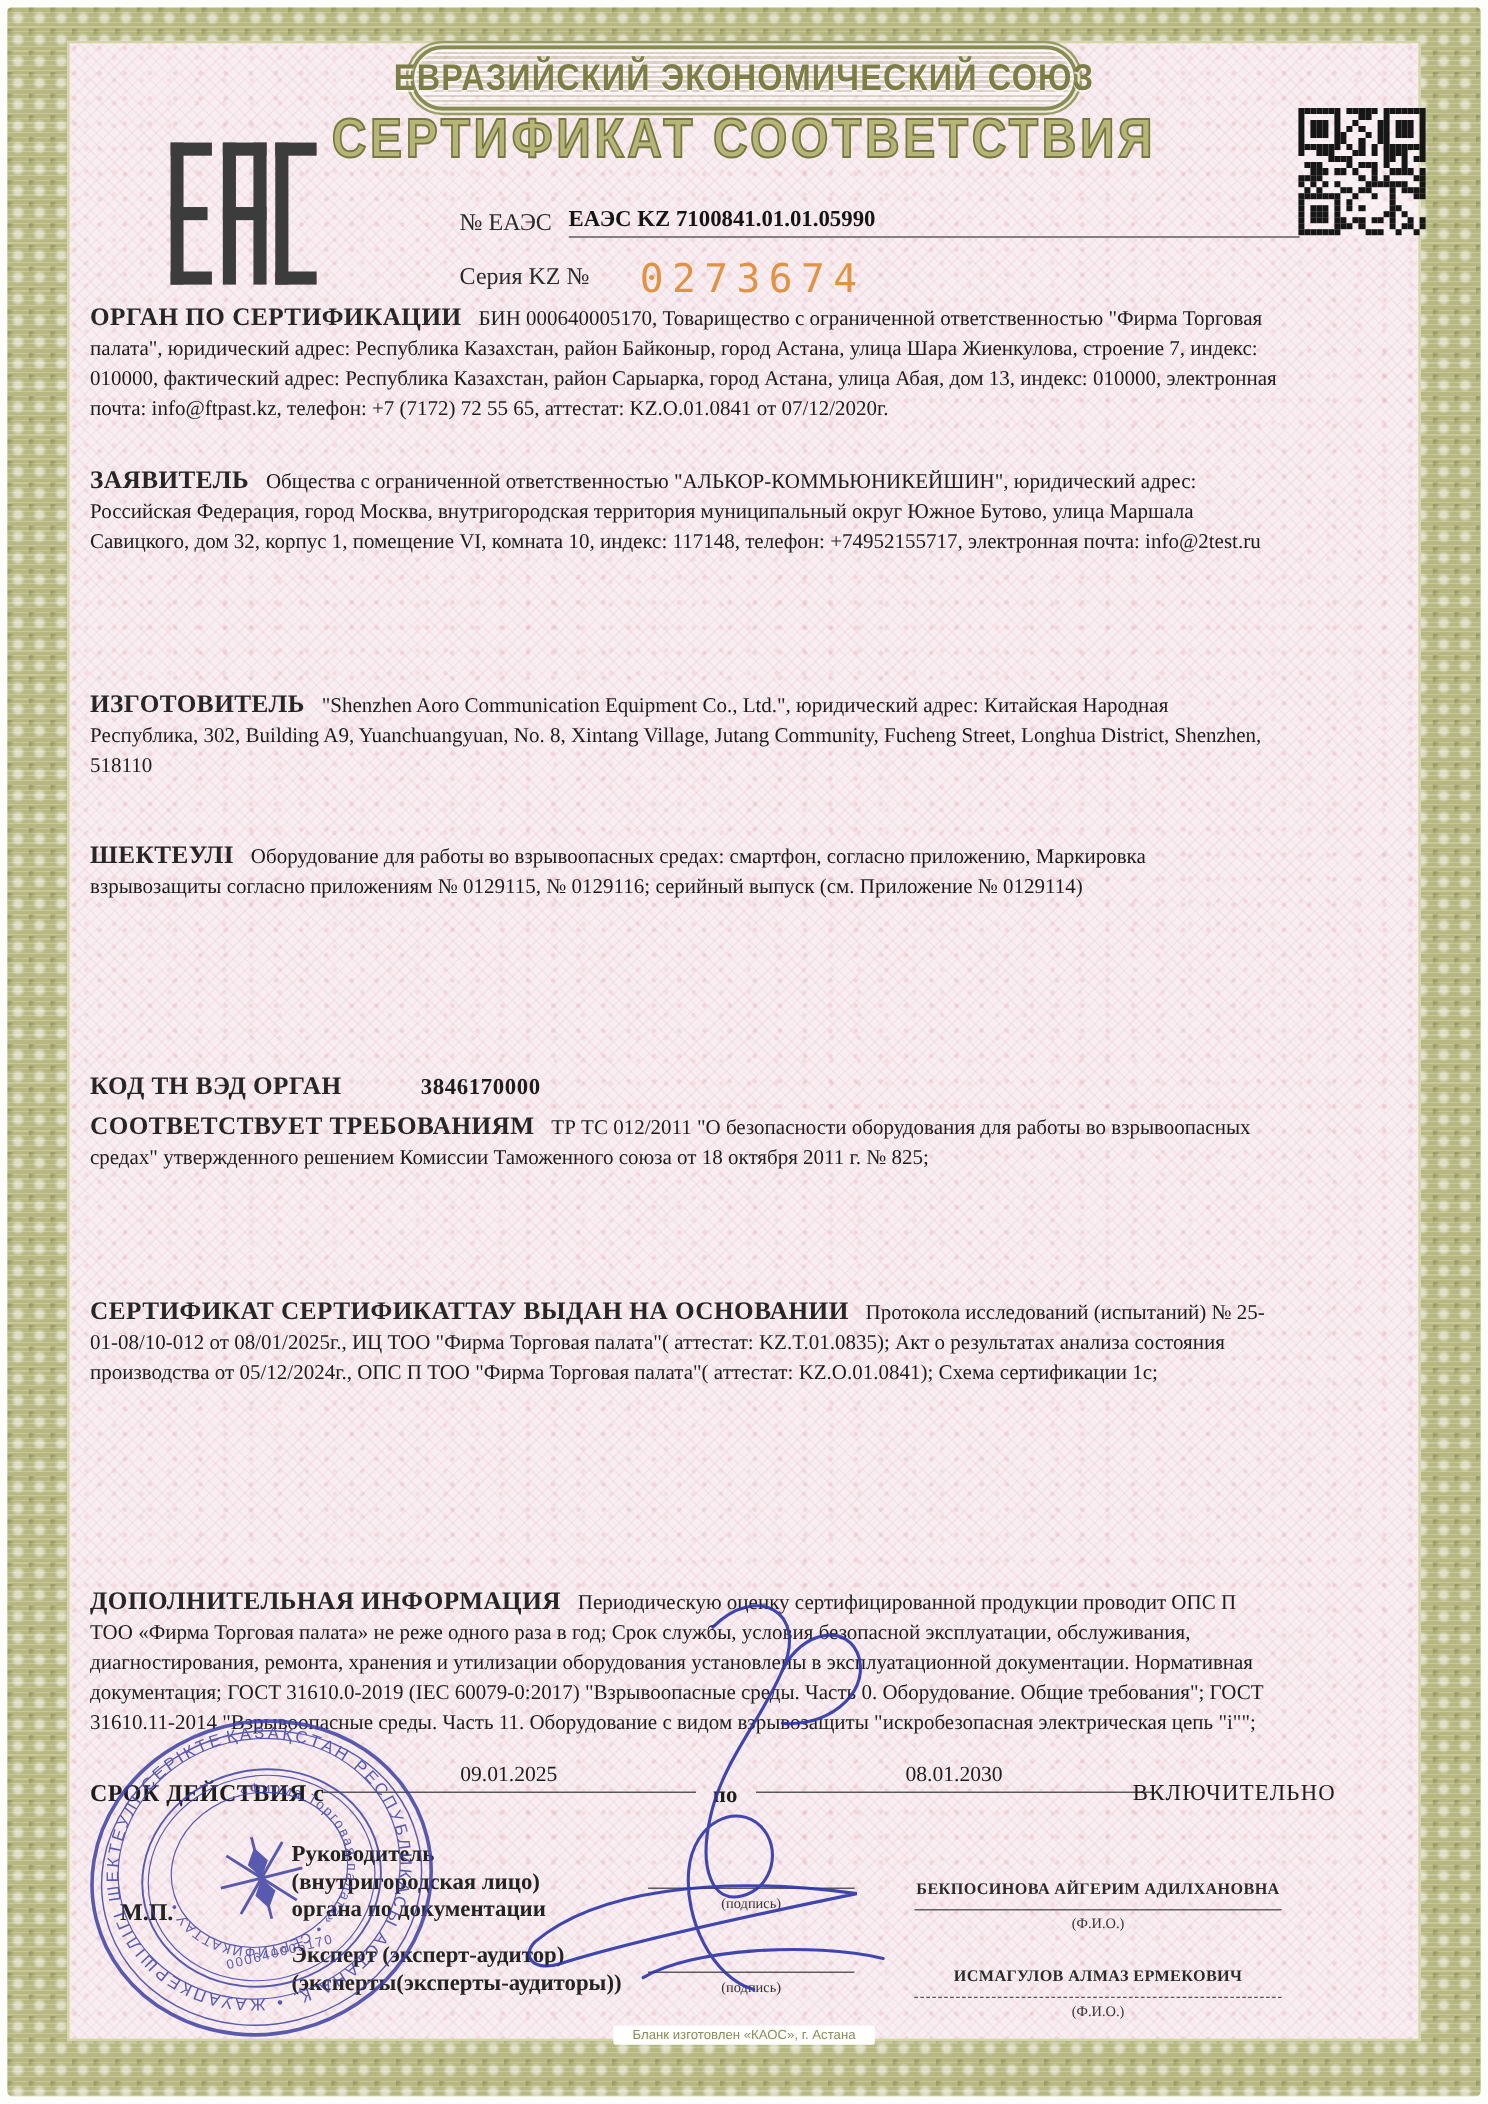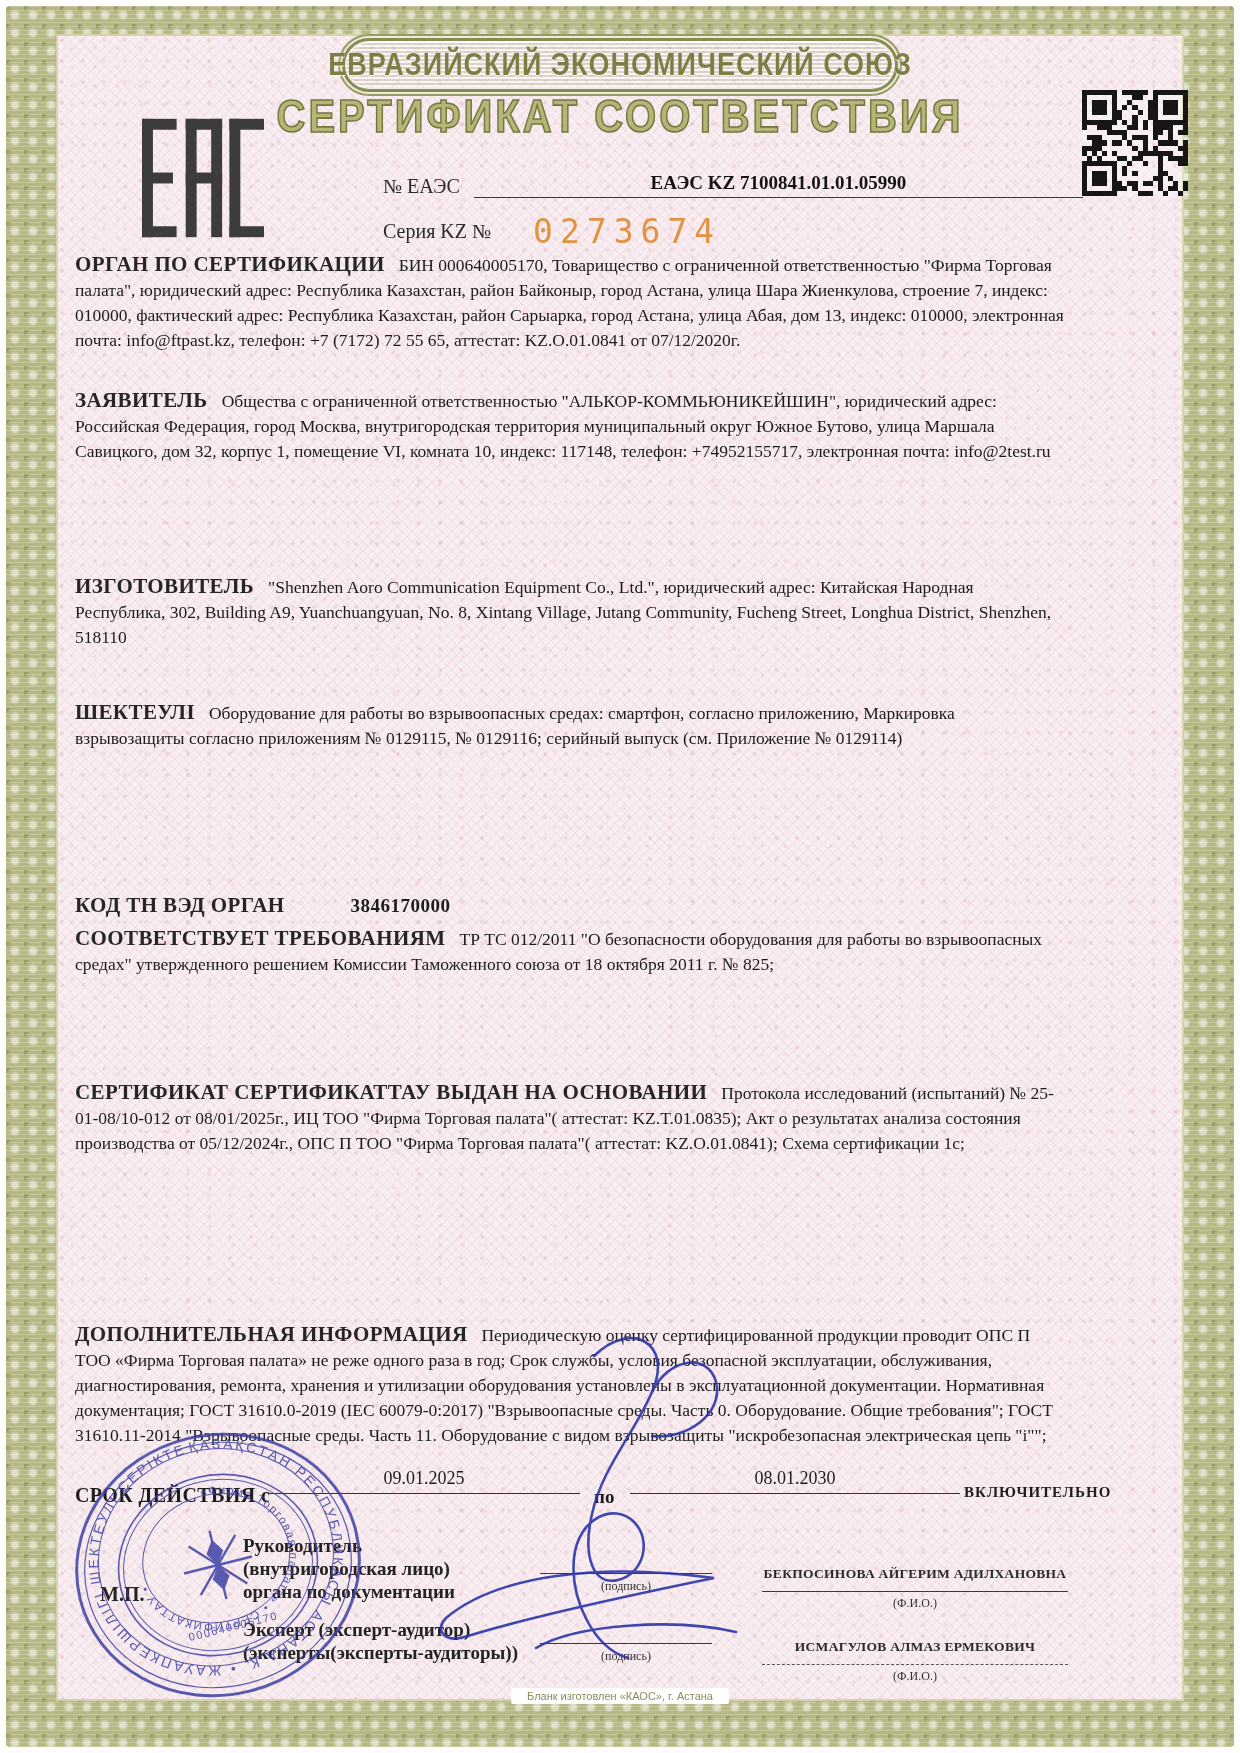--- a/index.html
+++ b/index.html
@@ -53,21 +53,21 @@
     left:0; right:0; top:94px; text-align:center;
     font-family:"Liberation Sans", sans-serif; font-weight:bold;
     font-size:40px; letter-spacing:3px; color:#b5b578;
     -webkit-text-stroke:1.4px #75763f; transform:scaleY(1.15); white-space:nowrap;
   }
 
   
   .num-row { left:383px; top:172px; width:700px; display:flex; align-items:flex-end; }
   .num-label { font-size:20px; color:#2a2a2a; white-space:nowrap; }
   .num-value {
-    flex:1; margin-left:14px; text-align:center; font-weight:bold; font-size:19px;
+    flex:1; margin-left:14px; text-align:left; font-weight:bold; font-size:19px;
     border-bottom:1.6px solid #3a3a3a; padding-bottom:3px; color:#141414;
   }
   .series-row { left:383px; top:212px; display:flex; align-items:center; }
   .series-label { font-size:20px; color:#2a2a2a; }
   .series-value {
     margin-left:42px; font-family:"DejaVu Sans Mono", monospace;
     font-size:33px; letter-spacing:7px; color:#e08f3a; opacity:.95;
   }
 
   
@@ -84,21 +84,21 @@
     font-weight:bold; font-size:21px; color:#262626; letter-spacing:.4px;
     padding-right:14px; transform:scaleY(1.05);
   }
   .s-code-value { font-weight:bold; font-size:19px; padding-left:52px; letter-spacing:.5px; }
 
   
   .v-label { left:75px; top:1484px; font-weight:bold; font-size:20px; letter-spacing:.4px; }
   .v-line1 { left:268px; top:1468px; width:312px; text-align:center; border-bottom:1.6px solid #333; padding-bottom:4px; font-size:18px; }
   .v-po    { left:594px; top:1486px; font-weight:bold; font-size:19px; }
   .v-line2 { left:630px; top:1468px; width:330px; text-align:center; border-bottom:1.6px solid #333; padding-bottom:4px; font-size:18px; }
-  .v-incl  { left:964px; top:1484px; font-weight:bold; font-size:15px; letter-spacing:1px; }
+  .v-incl  { left:944px; top:1484px; font-weight:normal; font-size:19px; letter-spacing:1px; }
 
   
   .role { left:243px; font-weight:bold; font-size:19px; line-height:23px; color:#232323; }
   .sig-line { left:540px; width:172px; border-bottom:1.5px solid #3a3a3a; height:26px; }
   .sig-cap  { left:540px; width:172px; text-align:center; font-size:12px; color:#333; }
   .fio { left:762px; width:306px; text-align:center;margin-top:25px; }
   .fio .nm { font-size:13.5px; font-weight:bold; letter-spacing:.3px; color:#2a2a2a; display:block; padding-bottom:9px; }
   .fio .ln { border-bottom:1.5px solid #3a3a3a; display:block; height:1px; }
   .fio .ln.dashed { border-bottom:1.5px dashed #555; }
   .fio .cp { font-size:12px; color:#333; display:block; padding-top:4px; }

